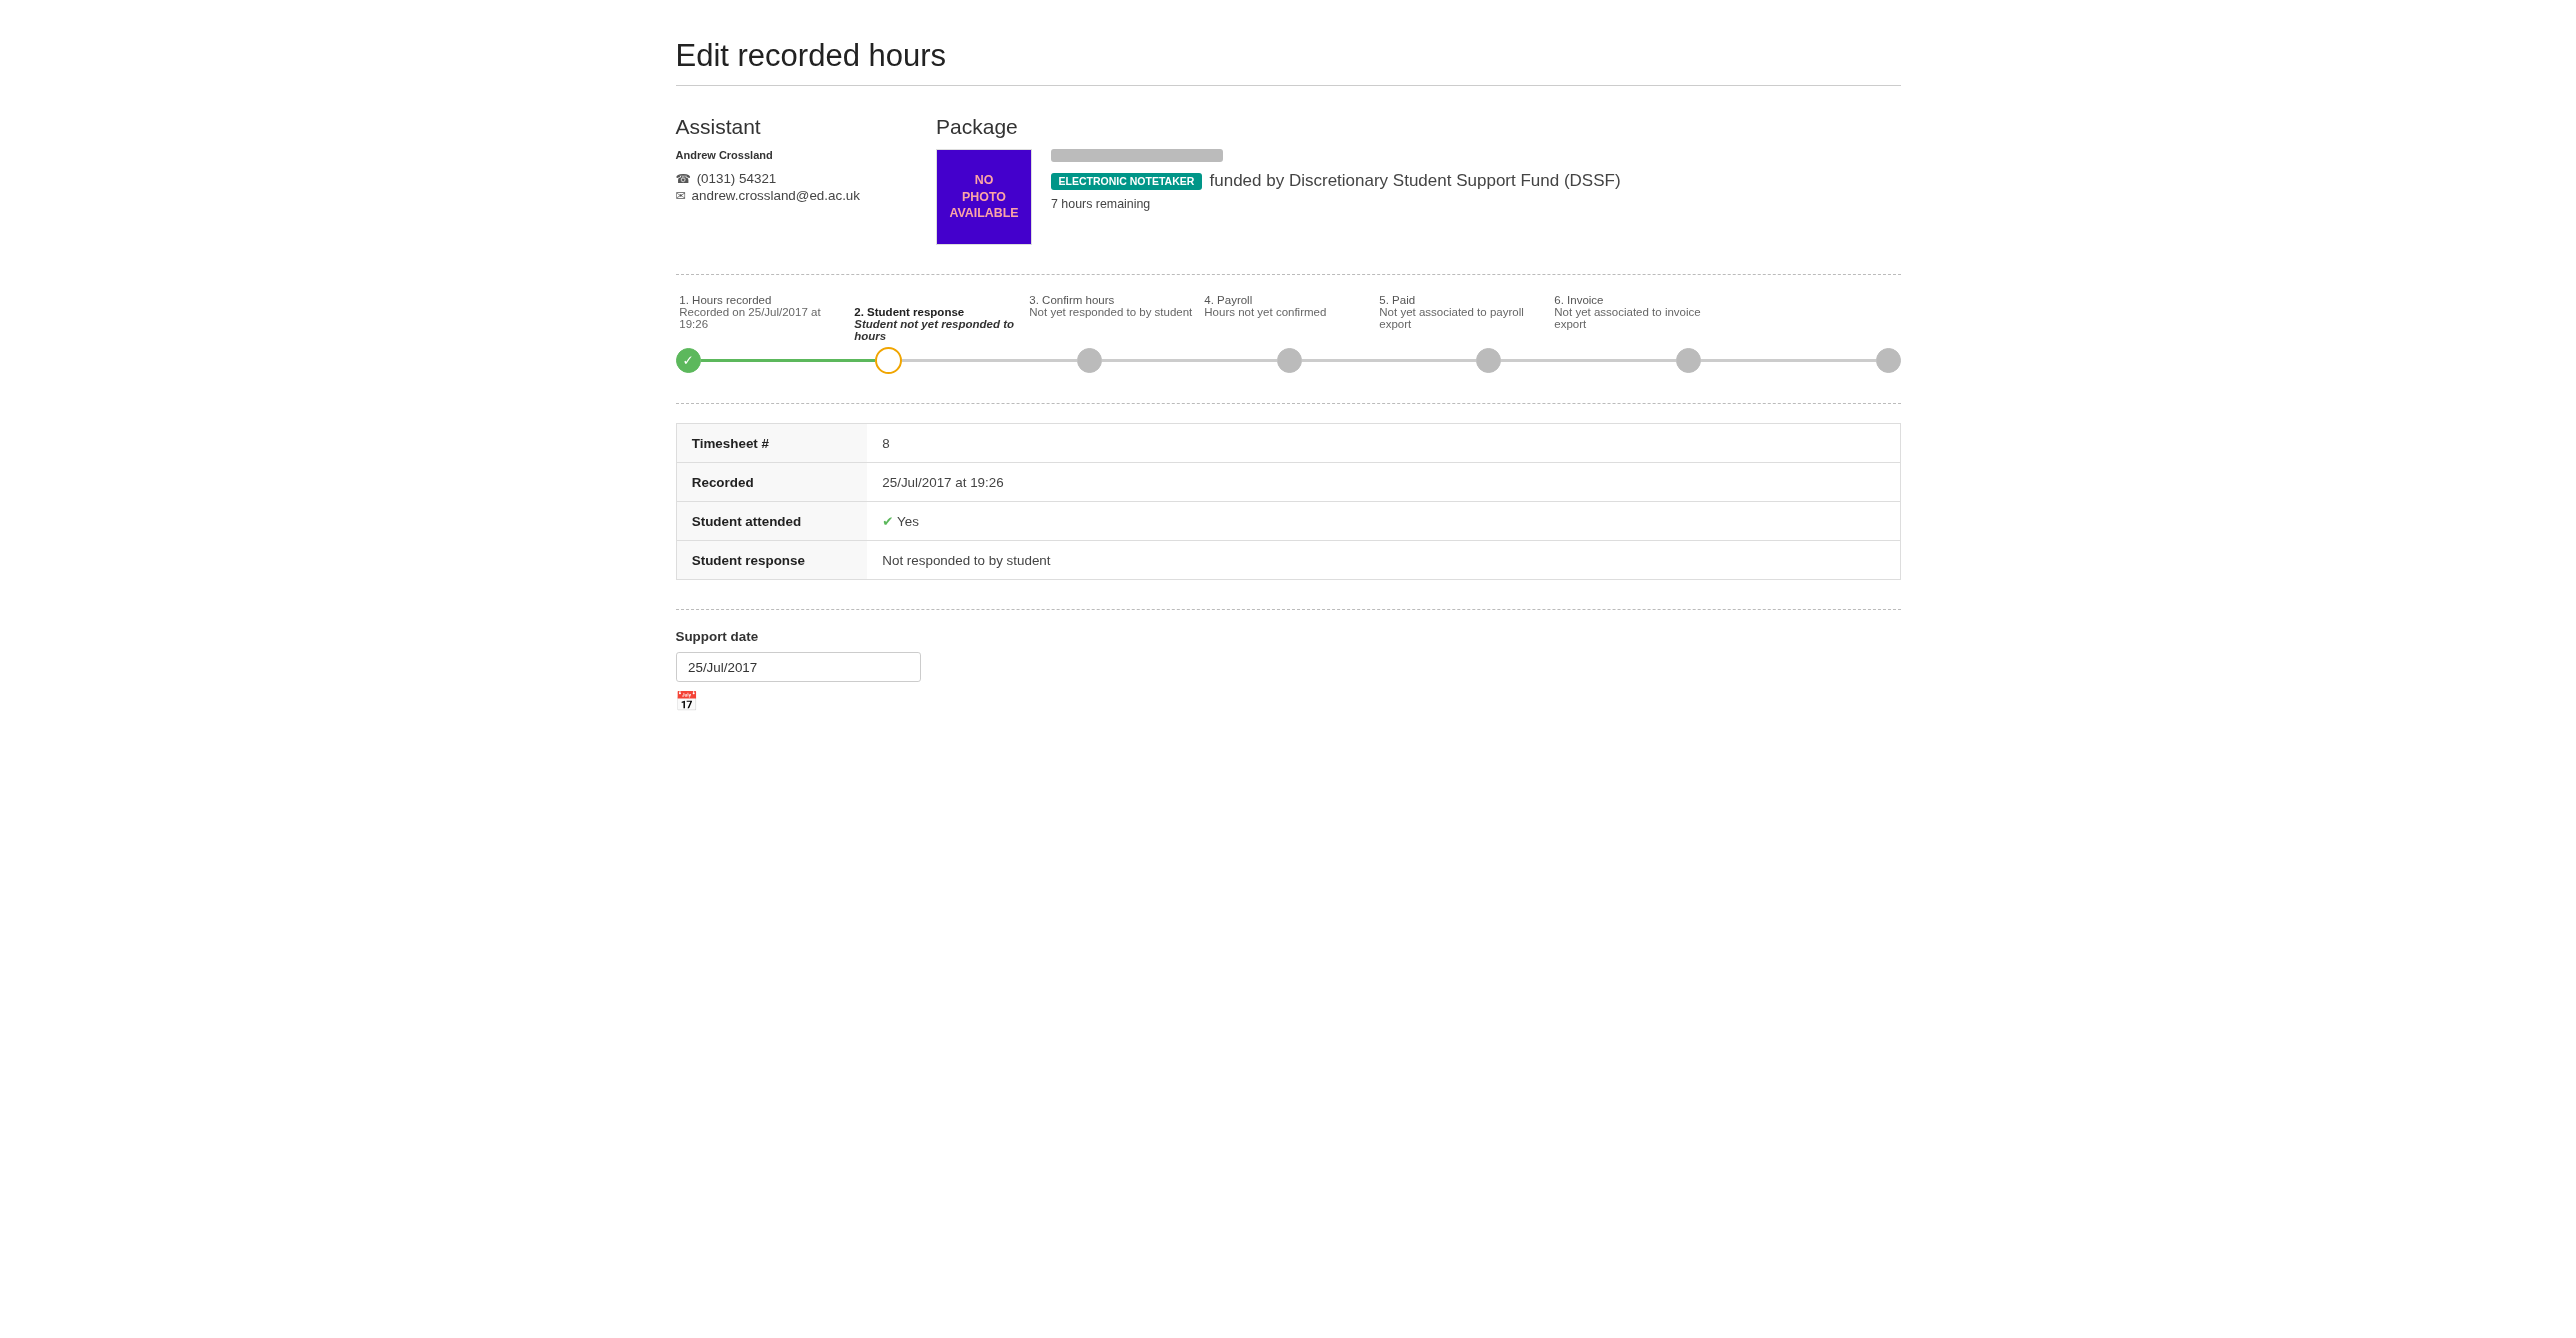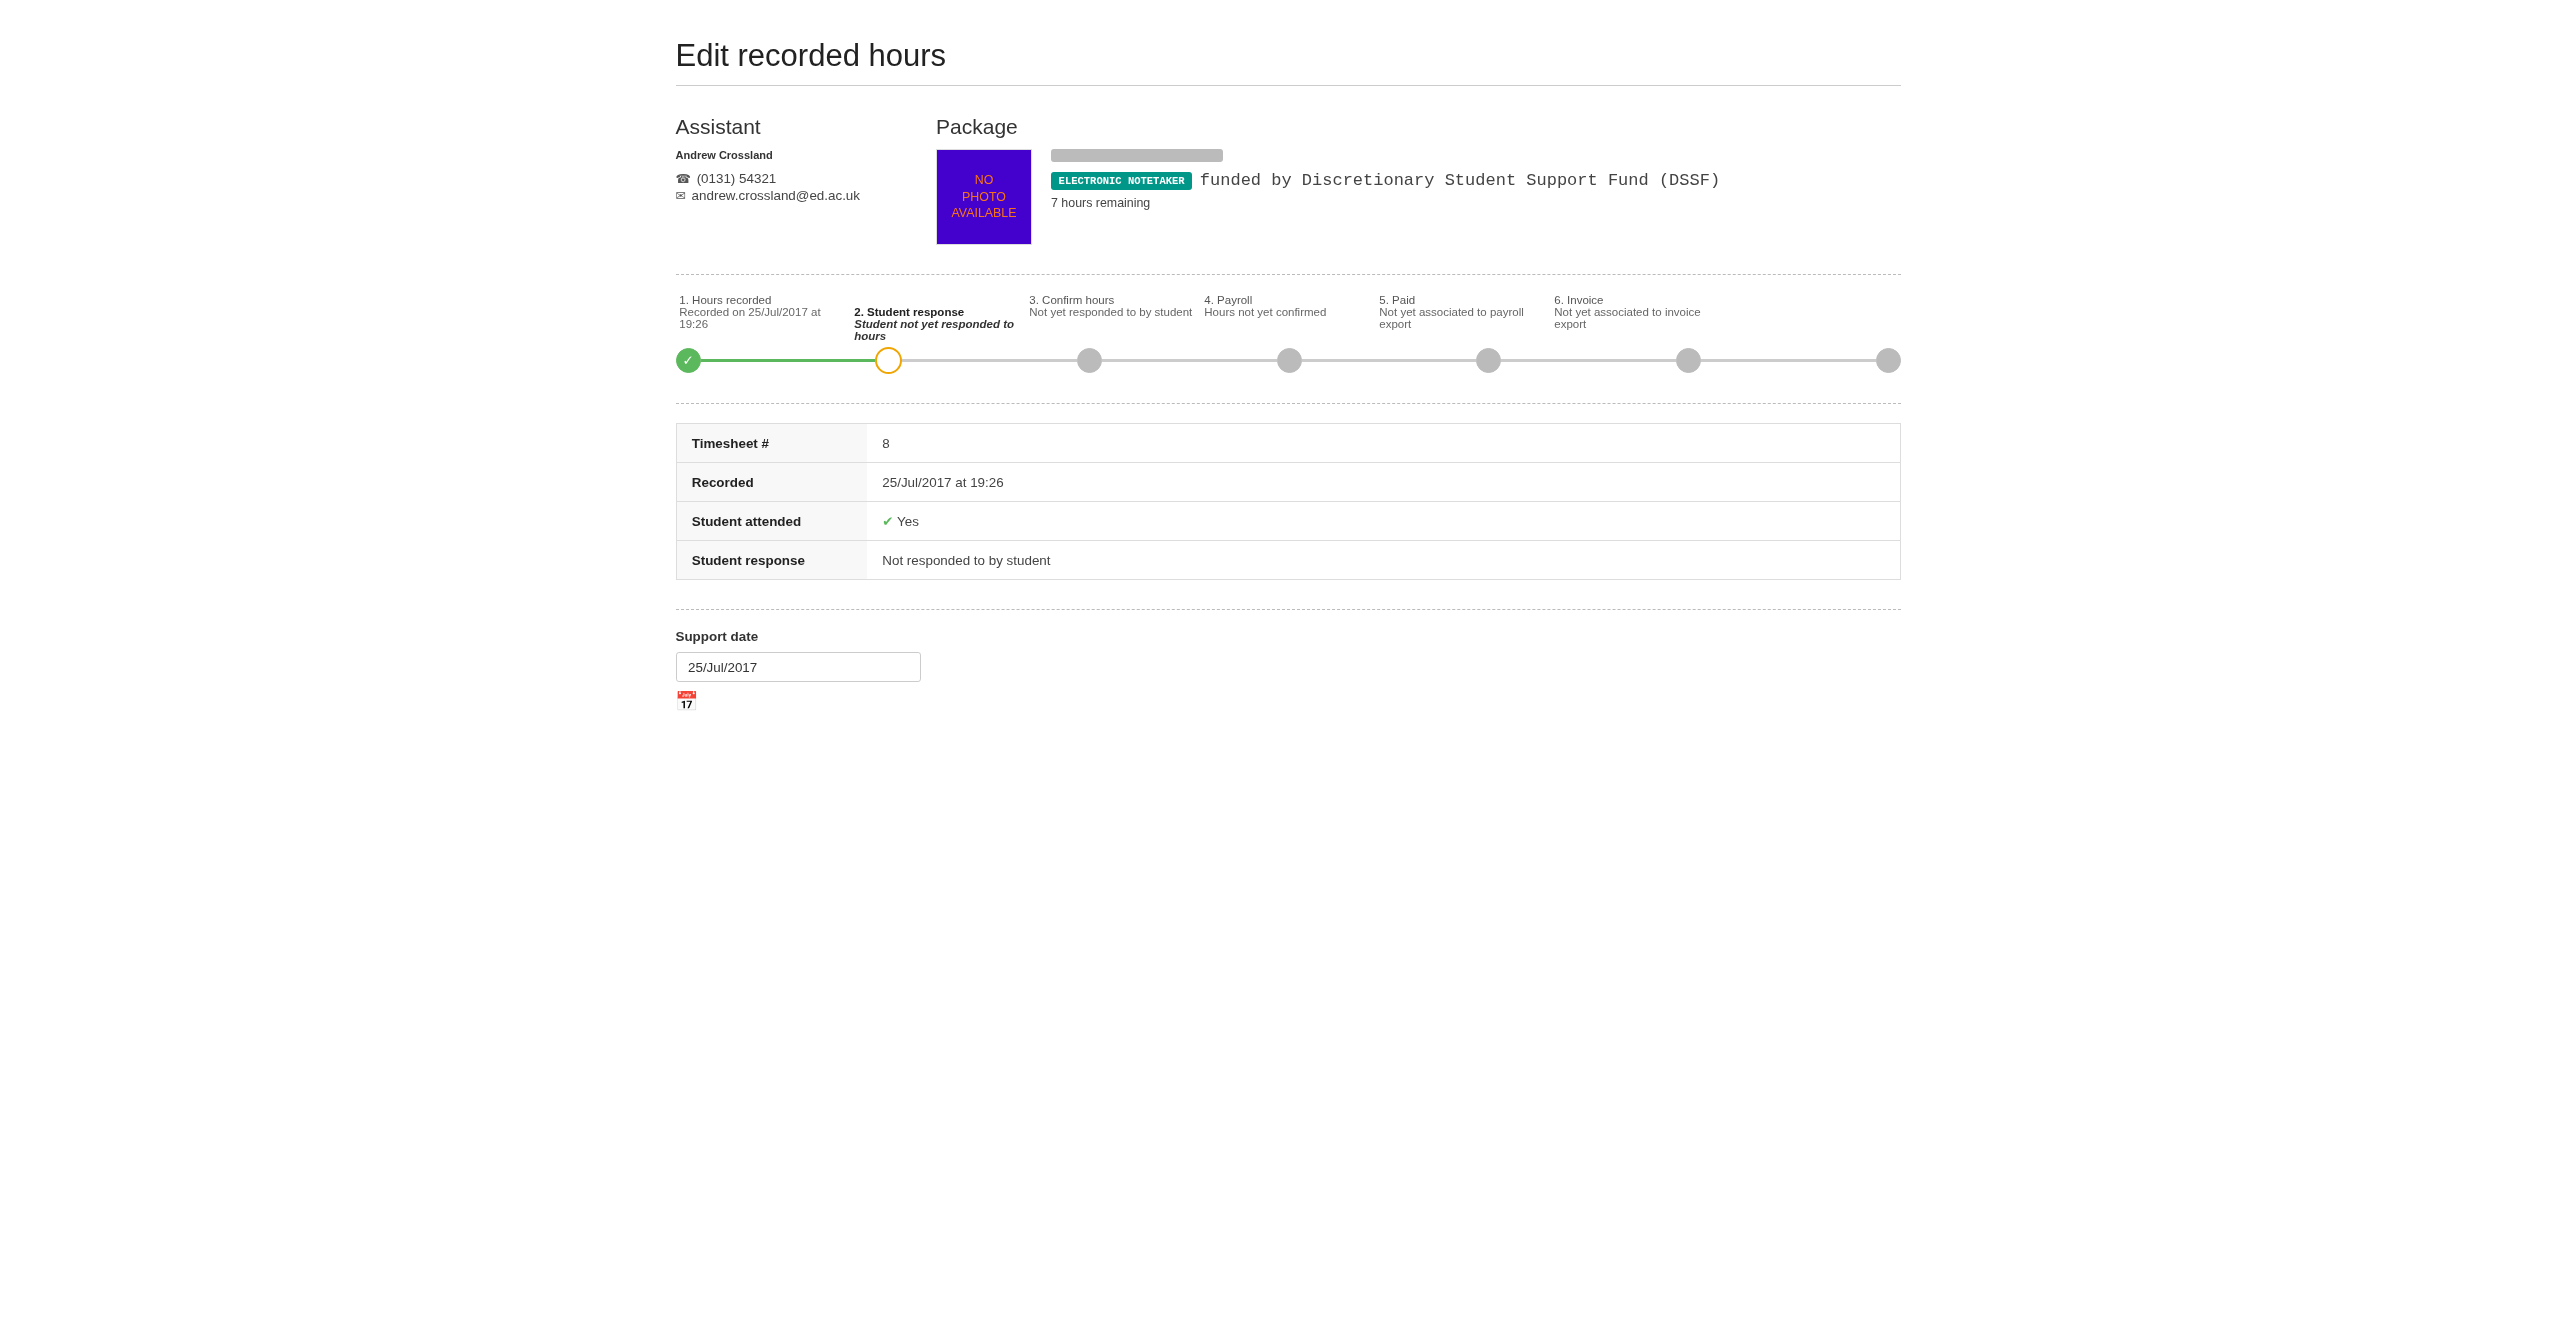--- a/index.html
+++ b/index.html
@@ -57,22 +57,22 @@
       gap: 19px;
       align-items: flex-start;
     }
     .no-photo-box {
       width: 96px;
       height: 96px;
       background: #4400cc;
       display: flex;
       align-items: center;
       justify-content: center;
-      color: #f97316;
-      font-weight: normal;
+      color: #fca5a5;
+      font-weight: bold;
       font-size: 12.4px;
       text-align: center;
       border: 1.9px solid #ddd;
       line-height: 1.3;
     }
     .package-info {
       display: flex;
       flex-direction: column;
       gap: 5.7px;
     }
@@ -81,21 +81,20 @@
       height: 13.4px;
       width: 172px;
       border-radius: 2.9px;
       margin-bottom: 3.8px;
     }
     .badge-row {
       display: flex;
       align-items: center;
       gap: 7.6px;
       flex-wrap: wrap;
-      font-family: Liberation Mono, monospace;
     }
     .badge-electronic {
       background: #009688;
       color: #fff;
       font-size: 10.5px;
       font-weight: bold;
       padding: 2.9px 7.6px;
       border-radius: 2.9px;
       white-space: nowrap;
     }

